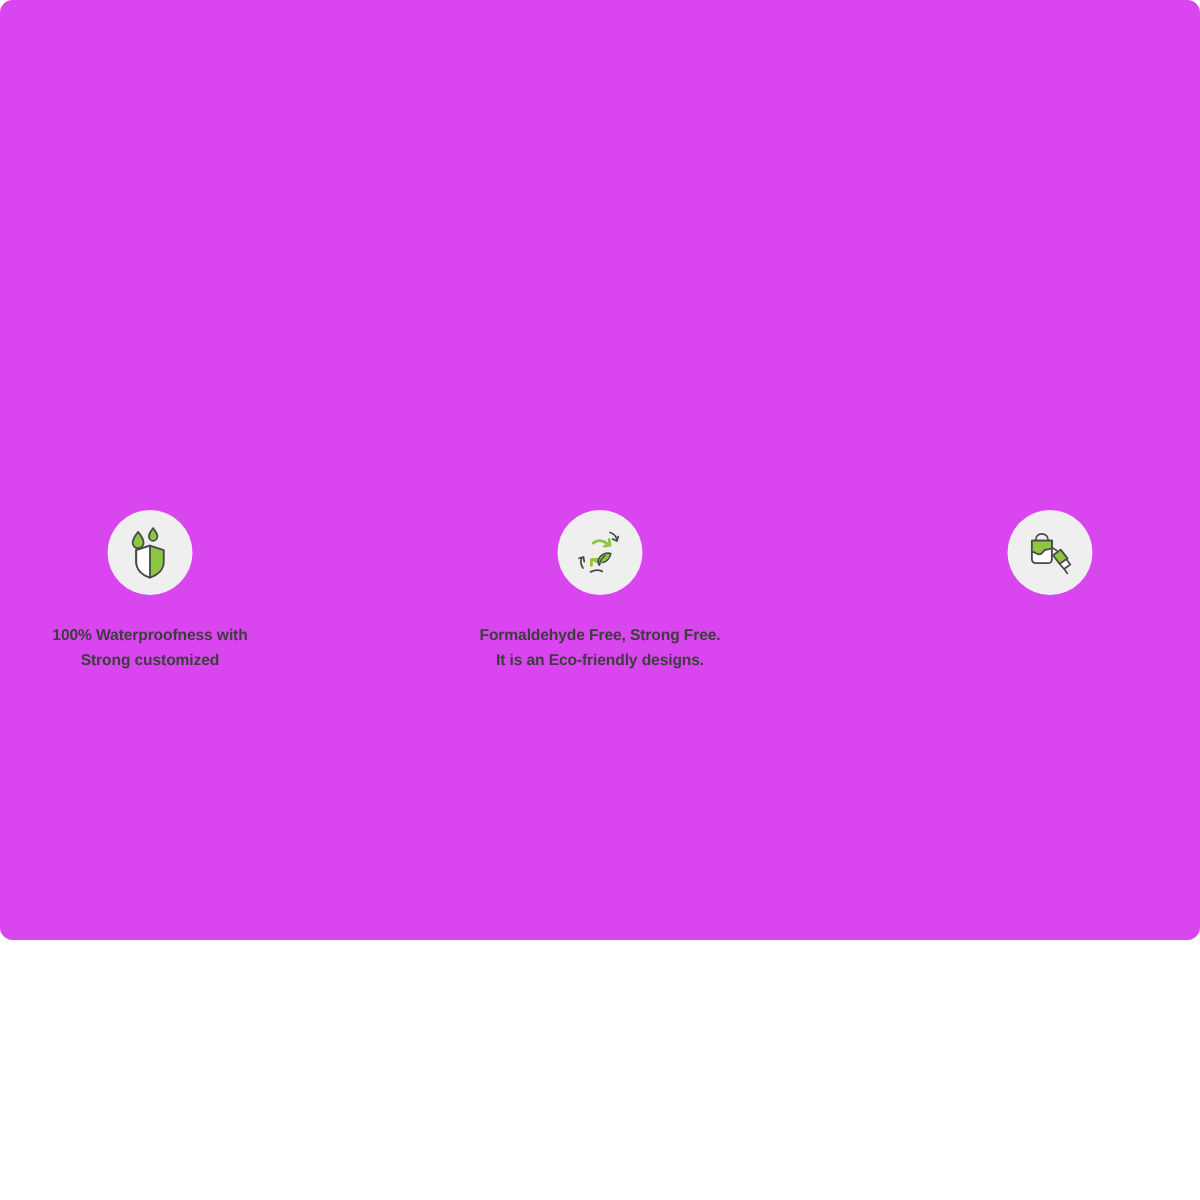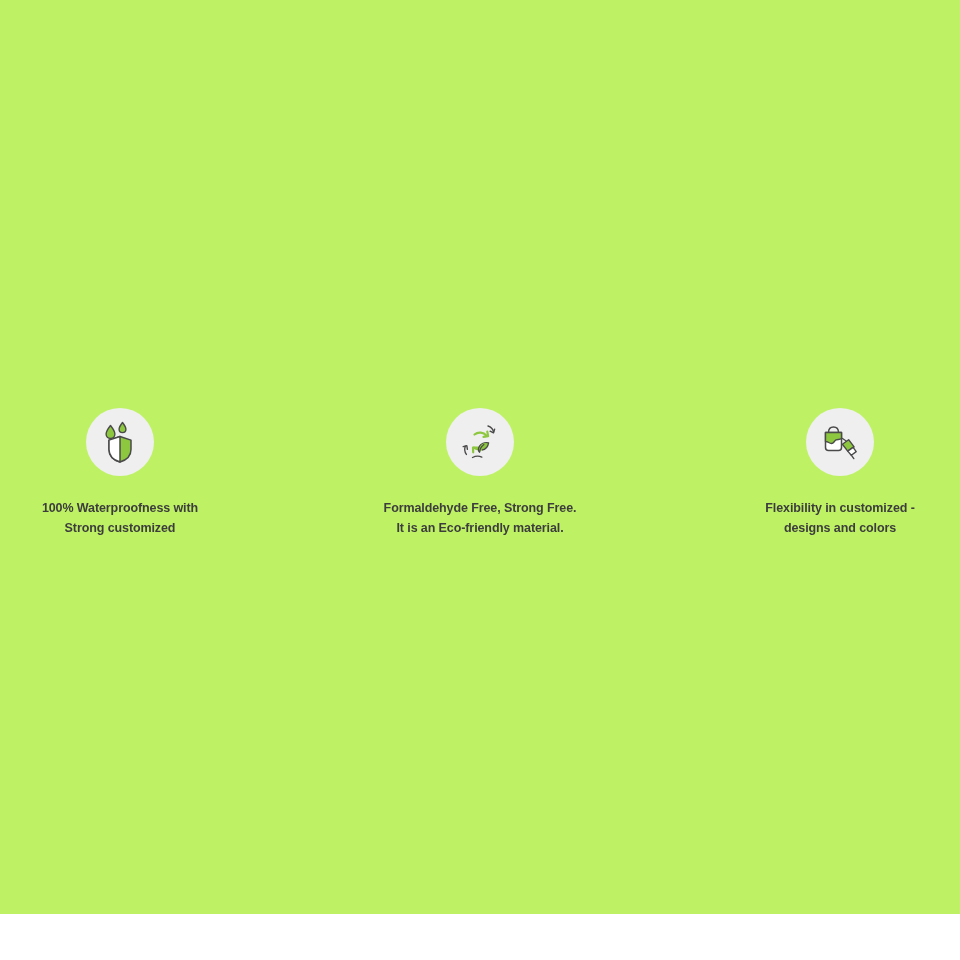--- a/index.html
+++ b/index.html
@@ -10,22 +10,23 @@
   body {
     width: 960px;
     height: 960px;
     font-family: "Liberation Sans", sans-serif;
     color: #3b3b3b;
     overflow: hidden;
   }
   .page {
     position: relative;
     width: 960px;
-    height: 914px;
-    background: #bef264;
+    height: 752px;
+    background: #d946ef;
+    border-radius: 10px;
   }
   .features {
     position: absolute;
     top: 408px;
     left: 0;
     width: 960px;
     display: flex;
     flex-direction: row;
     align-items: flex-start;
     justify-content: space-between;
@@ -99,39 +100,35 @@
             <path d="M29.3 26.4a8.6 8.6 0 0 1 -12.4 2.2" stroke="#8dc63f" stroke-width="2.2" stroke-linecap="round"></path>
             <path d="M16.2 33.3l-0.2 -4.7 4.7 -0.1" stroke="#8dc63f" stroke-width="2.2" stroke-linecap="round" stroke-linejoin="round"></path>
             <path d="M24.8 31.2c3.3 -0.6 6.2 -3.5 6.8 -7.4 -4 -0.9 -7.9 0.8 -9.4 3.8 -1.4 2.8 -0.3 5 0.4 5.6" fill="#8dc63f" stroke="#4a4a4a" stroke-width="1.3" stroke-linejoin="round"></path>
             <path d="M22.6 33.2c0.2 -2.8 1.7 -5.6 4.3 -7.6" stroke="#4a4a4a" stroke-width="1.2" stroke-linecap="round"></path>
             <path d="M15.5 38.5c3 -1.6 6.7 -1.7 9.3 -0.4" stroke="#4a4a4a" stroke-width="1.4" stroke-linecap="round"></path>
           </svg>
         </span>
       </div>
       <div class="feature-caption">
         <span class="line">Formaldehyde Free, Strong Free.</span>
-        <span class="line">It is an Eco-friendly material.</span>
+        <span class="line">It is an Eco-friendly designs.</span>
       </div>
     </div>
 
     <div class="feature">
       <div class="icon-circle">
         <span>
           <svg width="46" height="46" viewBox="0 0 46 46" fill="none">
             <path d="M8.5 13.5h16v15c0 1.6 -1.3 3 -3 3h-10c-1.7 0 -3 -1.4 -3 -3z" fill="#ffffff" stroke="#4a4a4a" stroke-width="1.5" stroke-linejoin="round"></path>
             <path d="M8.5 13.5h16v6c-2 1.6 -3.6 0.4 -5.4 1.4 -2 1.1 -2.3 3.6 -4.6 3.6 -2.4 0 -3.4 -2.2 -6 -2z" fill="#8dc63f" stroke="#4a4a4a" stroke-width="1.4" stroke-linejoin="round"></path>
             <path d="M11.5 13.5c0 -3.3 2 -5.5 5 -5.5s5 2.2 5 5.5" stroke="#4a4a4a" stroke-width="1.4"></path>
             <path d="M25.5 19.5c2.2 1.4 4.2 2.8 5.3 4 1.2 1.3 1.4 2.8 0.5 4.2" stroke="#4a4a4a" stroke-width="1.4" stroke-linecap="round"></path>
             <path d="M25.4 25.2l6.2 -4.5 5.5 7.2 -6.4 4.2z" fill="#8dc63f" stroke="#4a4a4a" stroke-width="1.4" stroke-linejoin="round"></path>
             <path d="M30.7 32.1l5.4 -3.7 3.1 4.2 -4.9 3.6z" fill="#ffffff" stroke="#4a4a4a" stroke-width="1.4" stroke-linejoin="round"></path>
             <path d="M34.3 36.2l2.5 3.4" stroke="#4a4a4a" stroke-width="1.4" stroke-linecap="round"></path>
           </svg>
         </span>
       </div>
-      <div class="feature-caption">
-        <span class="line">Flexibility in customized -</span>
-        <span class="line">designs and colors</span>
-      </div>
     </div>
 
 
   </div>
 </div>
 
 </body></html>

